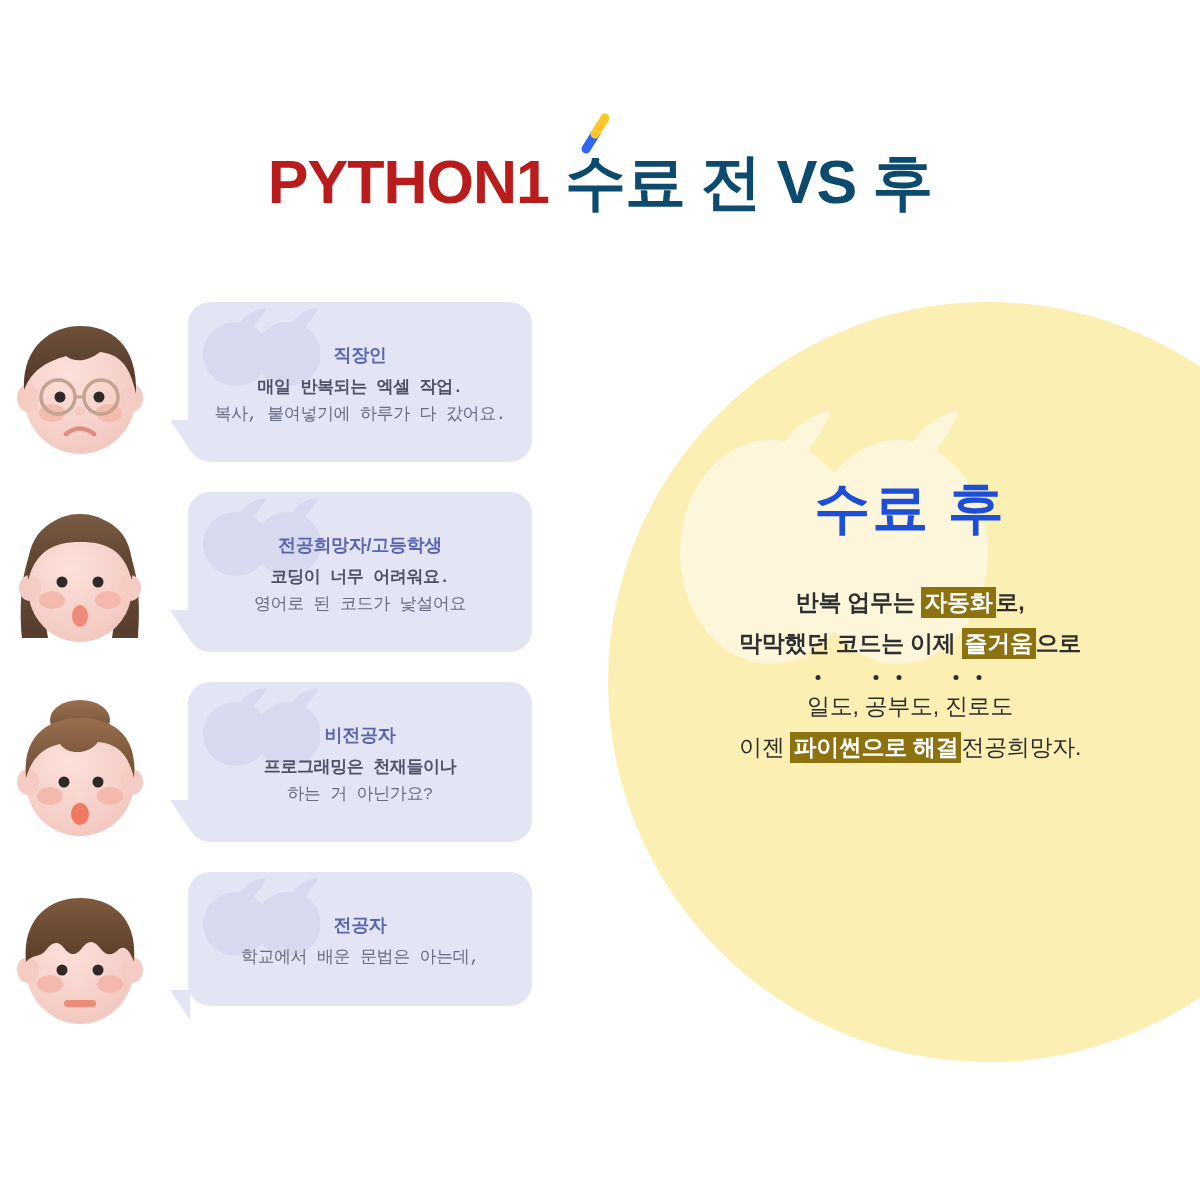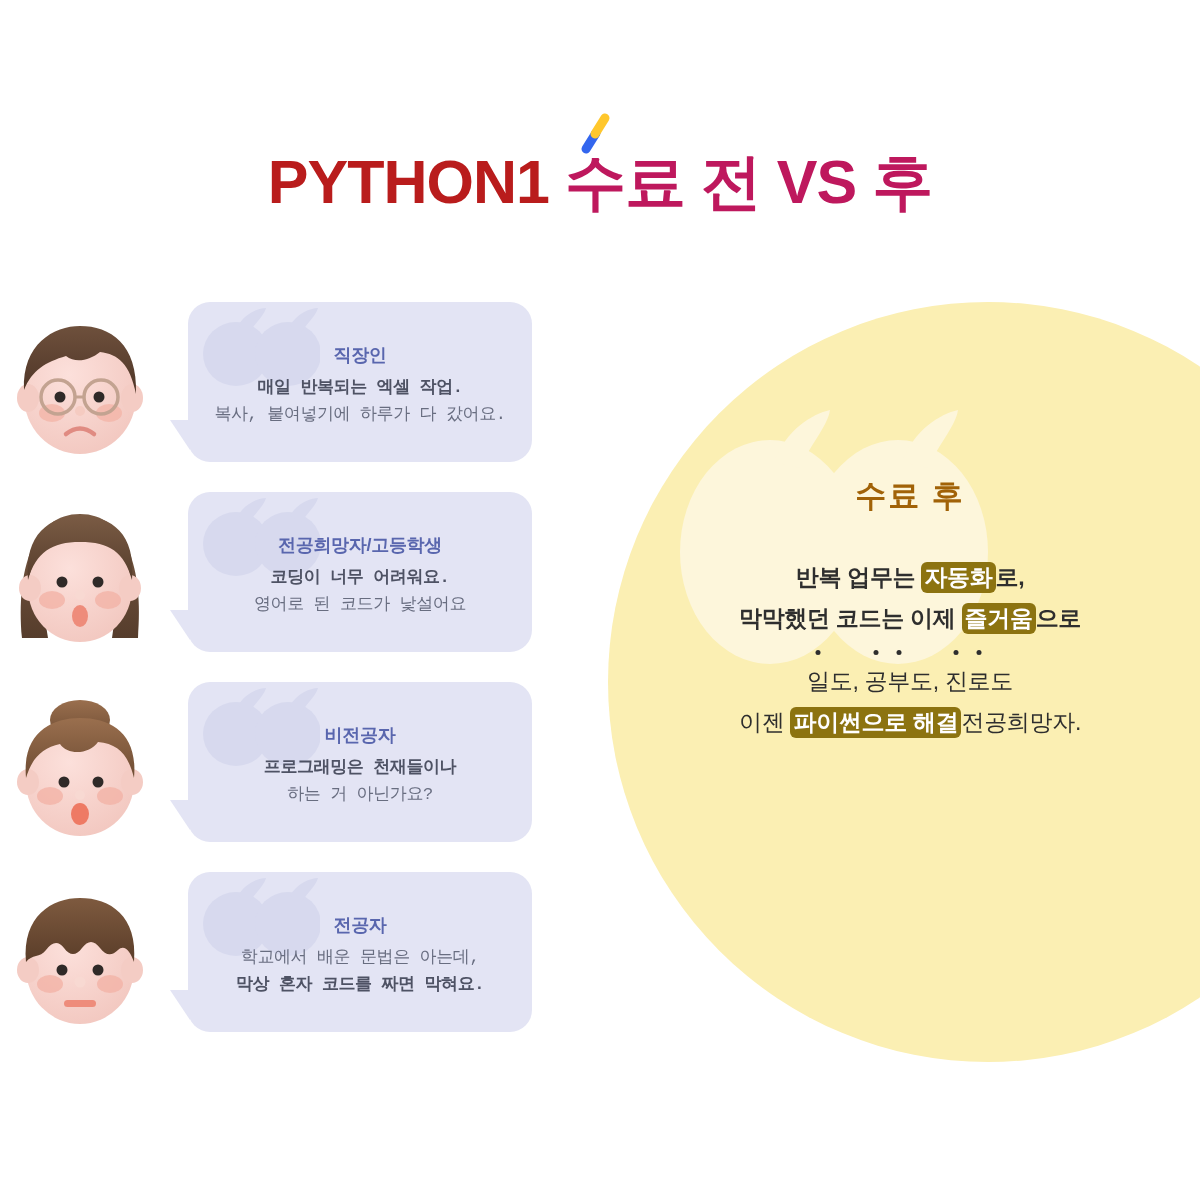--- a/index.html
+++ b/index.html
@@ -40,42 +40,41 @@
 
   .right-content {
     position: absolute;
     left: 620px;
     top: 480px;
     width: 580px;
     z-index: 3;
     text-align: center;
   }
   .after-title {
-    font-size: 31px;
+    font-size: 56px;
     font-weight: 800;
-    color: #a16207;
+    color: #1d4ed8;
     letter-spacing: 2px;
     margin: 0 0 46px 0;
     line-height: 1;
   }
   .after-line {
     font-size: 23px;
     color: #2E2E2E;
     line-height: 1.78;
     white-space: nowrap;
     letter-spacing: -0.3px;
   }
   .after-line.b { font-weight: 700; }
   .after-gap { height: 22px; }
   .hl {
     background: #8C7310;
     color: #FFFFFF;
     font-weight: 700;
     padding: 2px 3px 3px 3px;
-    border-radius: 6px;
   }
   .dotted {
     position: relative;
     display: inline-block;
   }
   .dotted::before {
     content: "";
     position: absolute;
     left: 50%;
     top: -11px;
@@ -97,21 +96,21 @@
   }
   .title {
     font-size: 61px;
     font-weight: 800;
     letter-spacing: -1px;
     line-height: 1;
     margin: 0;
     white-space: nowrap;
   }
   .title .py { color: #b91c1c; }
-  .title .kr { color: #be185d; }
+  .title .kr { color: #0c4a6e; }
   .pen-mark {
     position: absolute;
     left: 578px;
     top: -42px;
     width: 34px;
     height: 46px;
     z-index: 6;
   }
 
   
@@ -387,18 +386,17 @@
     <div class="bubble">
       <svg class="bubble-quote" viewBox="0 0 118 80" xmlns="http://www.w3.org/2000/svg">
         <ellipse cx="34" cy="46" rx="33" ry="32" fill="#D7D9EE"></ellipse>
         <ellipse cx="86" cy="46" rx="33" ry="32" fill="#D7D9EE"></ellipse>
         <path d="M36 18 C 42 6, 56 0, 64 0 C 62 8, 52 16, 48 24 Z" fill="#D7D9EE"></path>
         <path d="M88 18 C 94 6, 108 0, 116 0 C 114 8, 104 16, 100 24 Z" fill="#D7D9EE"></path>
       </svg>
       <div class="bubble-inner">
         <div class="b-role">전공자</div>
         <div class="b-line">학교에서 배운 문법은 아는데,</div>
-        <div class="b-line b">막상 혼자 코드를 짜면 막혀요.</div>
       </div>
     </div>
   </div>
 
 </div>
 
 </body></html>

